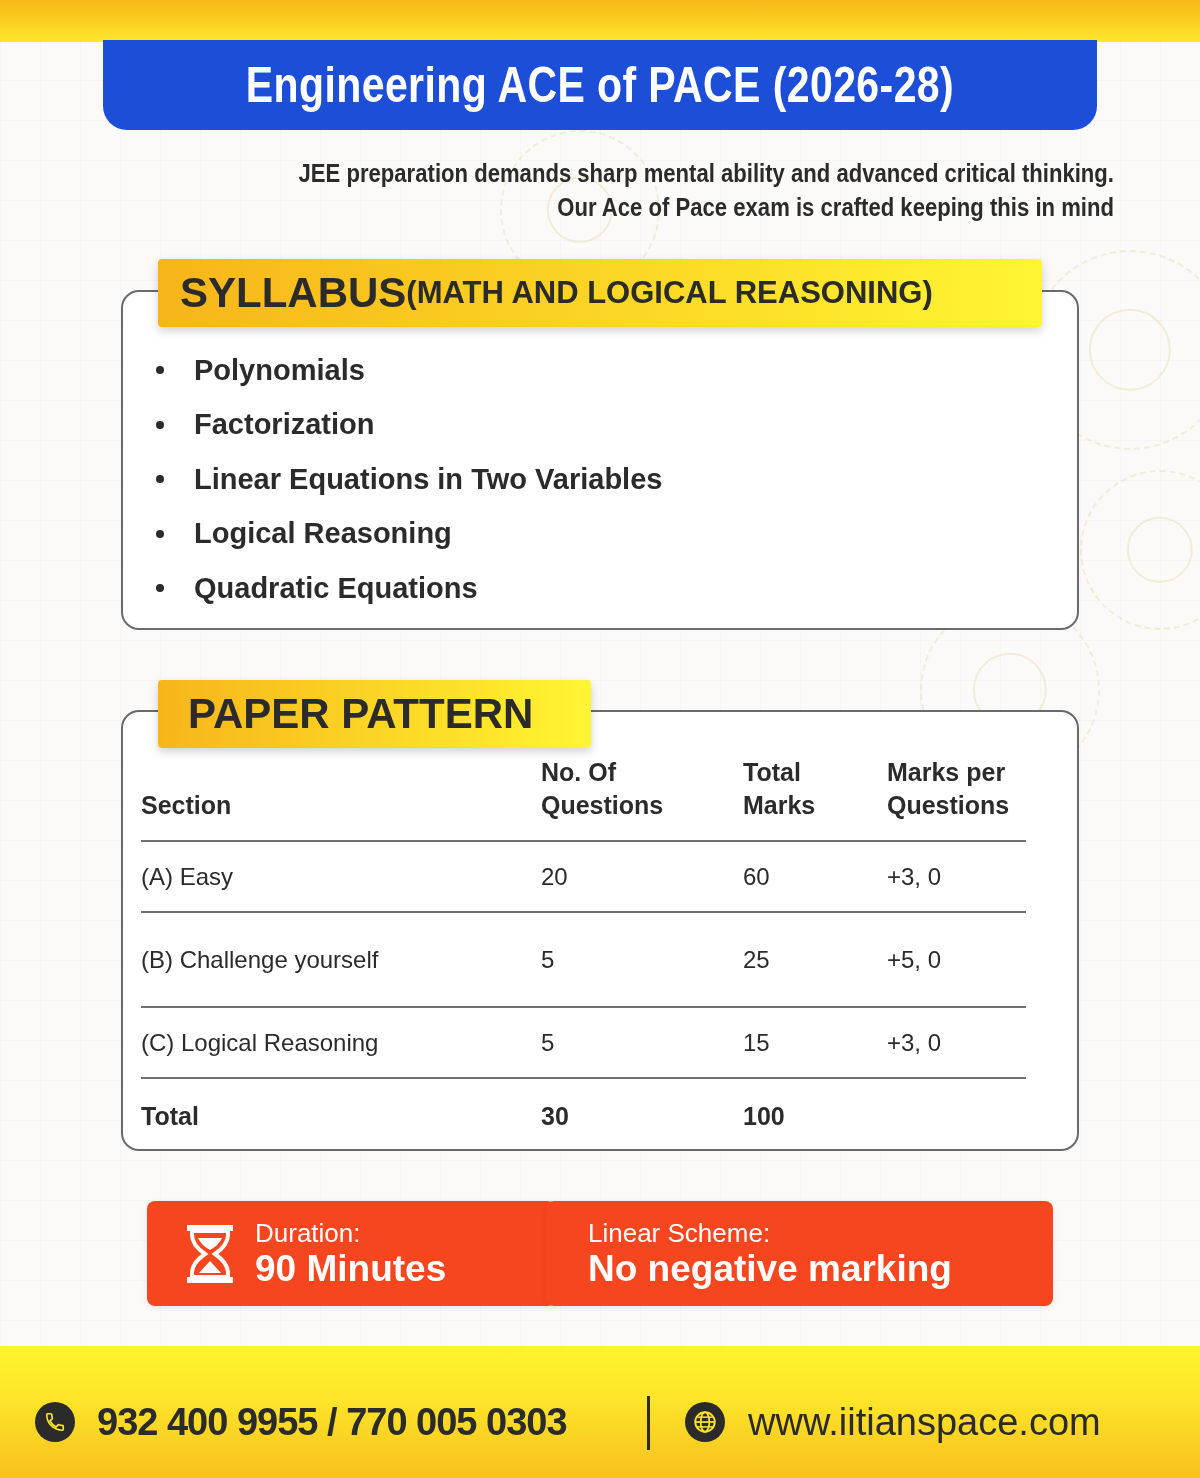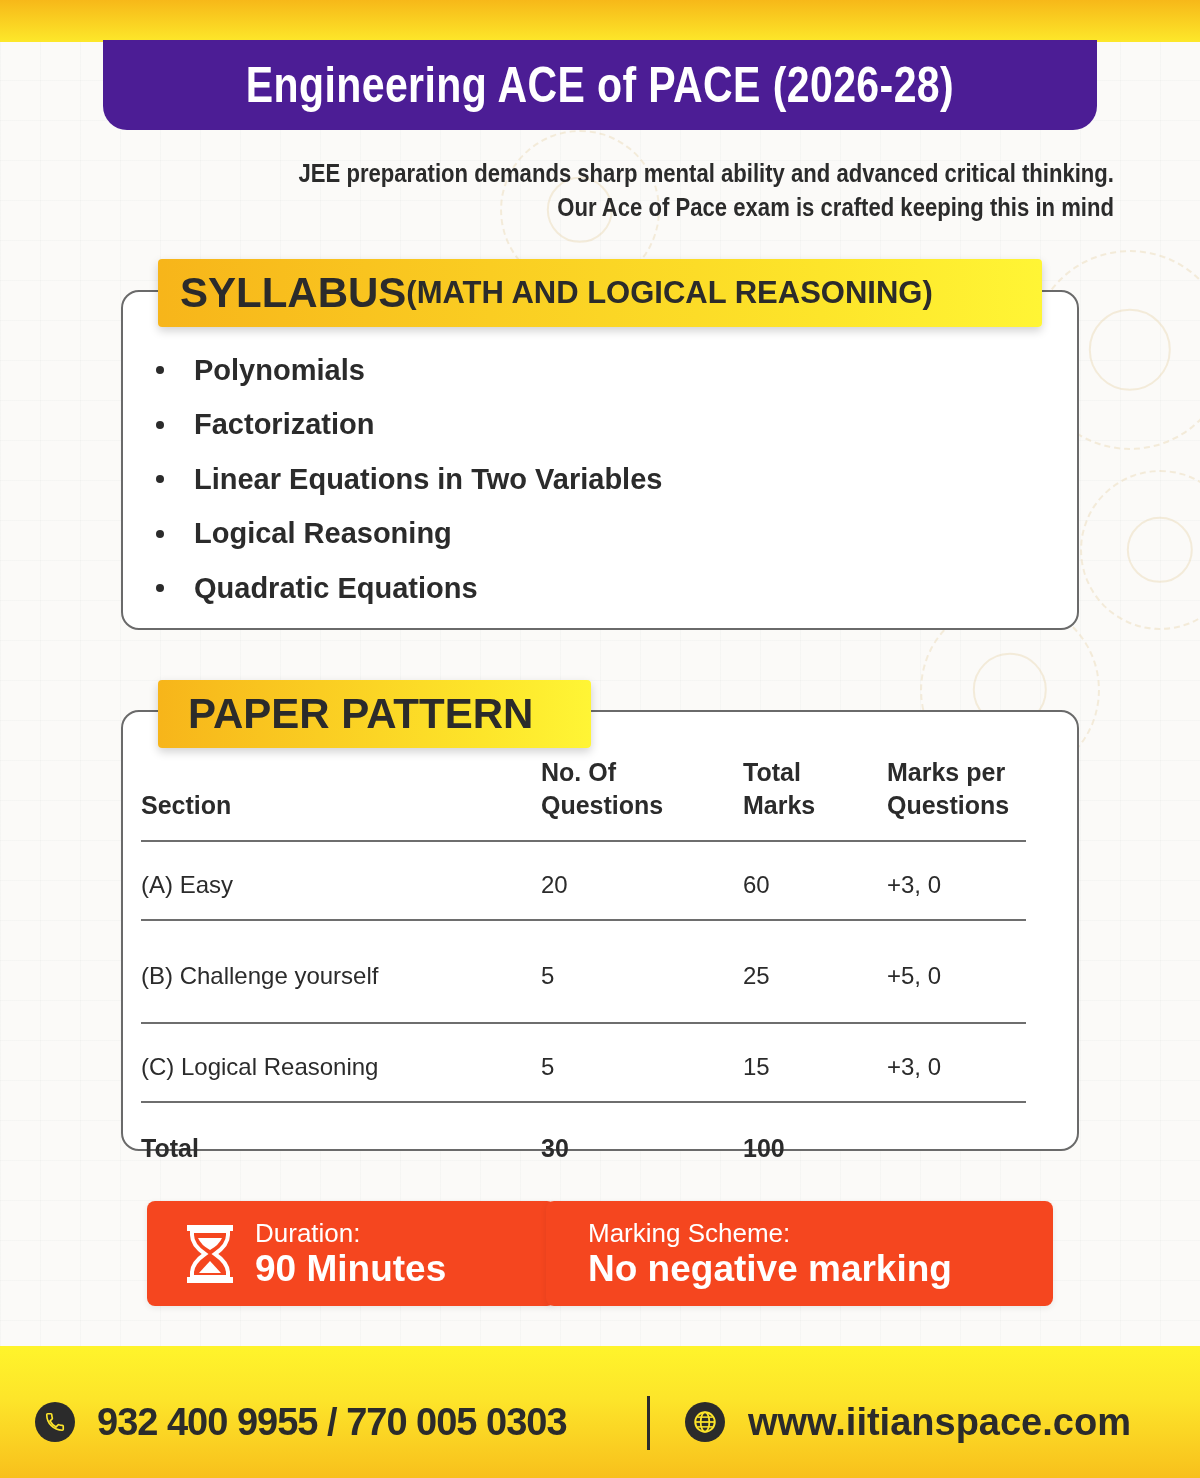--- a/index.html
+++ b/index.html
@@ -28,21 +28,21 @@
       width: 40%; height: 40%; transform: translate(-50%,-50%);
       border-radius: 50%; border: 2px solid rgba(230,205,160,0.35);
     }
     .top-bar {
       position: absolute; left: 0; top: 0; width: 1200px; height: 42px;
       background: linear-gradient(180deg, #f7b819 0%, #fde82a 100%);
       z-index: 1;
     }
     .title-banner {
       position: absolute; left: 103px; top: 40px; width: 994px; height: 90px;
-      background: #4c1d95;
+      background: #1d4ed8;
       border-radius: 0 0 24px 24px;
       display: flex; align-items: center; justify-content: center;
       z-index: 2;
     }
     .title-banner .title {
       color: #fff; font-weight: bold; font-size: 50px;
       font-family: "Liberation Sans", sans-serif;
       transform: scaleX(0.82); letter-spacing: 0.5px; white-space: nowrap;
     }
     .tagline {
@@ -87,21 +87,21 @@
 
     .table {
       position: absolute; left: 141px; top: 756px; width: 885px; z-index: 3;
     }
     .thead { display: flex; height: 86px; align-items: flex-end; padding-bottom: 18px; border-bottom: 2px solid #6e6e6e; }
     .col-section { width: 400px; }
     .col-q { width: 202px; }
     .col-m { width: 144px; }
     .col-p { width: 139px; }
     .th { font-weight: bold; font-size: 25px; line-height: 33px; color: #2b2b2b; }
-    .tr { display: flex; align-items: center; border-bottom: 2px solid #6e6e6e; margin-top: 8px; }
+    .tr { display: flex; align-items: center; border-bottom: 2px solid #6e6e6e; }
     .tr.r1 { height: 71px; }
     .tr.r2 { height: 95px; }
     .tr.r3 { height: 71px; }
     .tr.total { height: 74px; border-bottom: none; }
     .td { font-size: 24px; color: #2b2b2b; }
     .td.section { font-size: 24px; }
     .td .sub { display: block; font-size: 18px; color: #333; margin-left: 42px; margin-top: 8px; }
     .tr.total .td { font-weight: bold; font-size: 25px; }
 
     .info-box {
@@ -135,21 +135,21 @@
     .footer .divider {
       position: absolute; left: 647px; top: 50px; width: 3px; height: 54px; background: #2b2b2b;
     }
     .footer .globe-icon {
       position: absolute; left: 685px; top: 56px; width: 40px; height: 40px;
       border-radius: 50%; background: #2b2b2b;
       display: flex; align-items: center; justify-content: center;
     }
     .footer .web {
       position: absolute; left: 748px; top: 55px;
-      font-weight: bold; font-size: 38px; color: #2b2b2b; white-space: nowrap; text-align: center;
+      font-weight: normal; font-size: 38px; color: #2b2b2b; white-space: nowrap; text-align: center;
     }
   </style>
 </head>
 <body>
 
 <div class="bg-grid"></div>
 <div class="gear" style="left:1030px;top:250px;width:200px;height:200px;"></div>
 <div class="gear" style="left:1080px;top:470px;width:160px;height:160px;"></div>
 <div class="gear" style="left:920px;top:600px;width:180px;height:180px;"></div>
 <div class="gear" style="left:500px;top:130px;width:160px;height:160px;"></div>
@@ -255,21 +255,21 @@
     <path d="M25 38 L36 50 L14 50 Z" fill="#fff"></path>
   </svg>
   <div>
     <div class="lbl">Duration:</div>
     <div class="val">90 Minutes</div>
   </div>
 </div>
 
 <div class="info-box marking" style="padding-left:42px;">
   <div>
-    <div class="lbl">Marking Scheme:</div>
+    <div class="lbl">Linear Scheme:</div>
     <div class="val">No negative marking</div>
   </div>
 </div>
 
 <div class="footer">
   <div class="phone-icon">
     <svg width="22" height="22" viewBox="0 0 24 24">
       <path d="M6.6 10.8c1.4 2.8 3.8 5.1 6.6 6.6l2.2-2.2c.3-.3.7-.4 1-.2 1.1.4 2.3.6 3.6.6.6 0 1 .4 1 1V20c0 .6-.4 1-1 1C10.6 21 3 13.4 3 4c0-.6.4-1 1-1h3.5c.6 0 1 .4 1 1 0 1.3.2 2.5.6 3.6.1.3 0 .7-.2 1L6.6 10.8z" fill="none" stroke="#fde52a" stroke-width="1.8"></path>
     </svg>
   </div>

